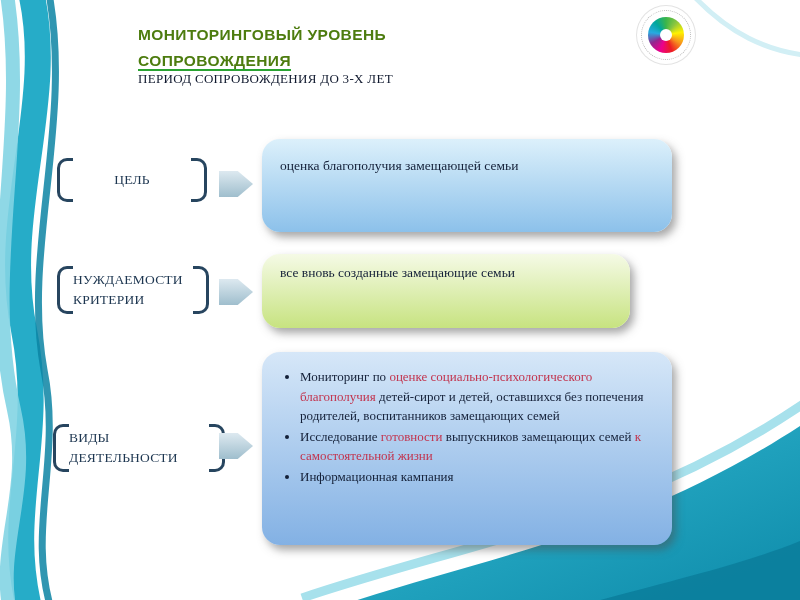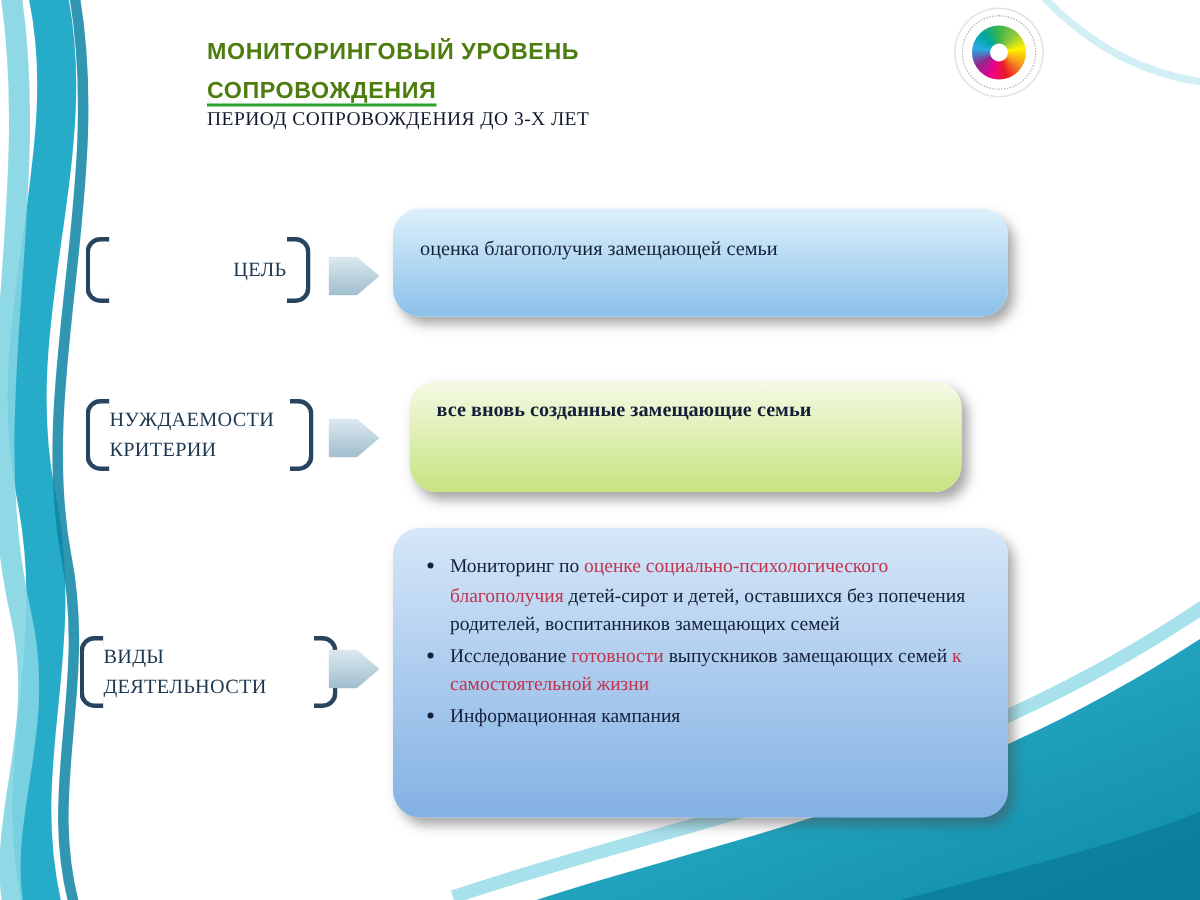--- a/index.html
+++ b/index.html
@@ -30,21 +30,21 @@
   .logo::before { content:""; position:absolute; inset:4px; border:1px dotted #b9b9b9; border-radius:50%; }
   .flower {
     width:36px; height:36px; border-radius:50%; position:relative;
     background:conic-gradient(#3bb54a,#8dc63f,#fff200,#f7941d,#ed1c24,#ec008c,#92278f,#27aae1,#00a79d,#3bb54a);
   }
   .flower::after { content:""; position:absolute; inset:12px; background:#fff; border-radius:50%; }
 
   
   .label-group { position:absolute; display:flex; align-items:center; color:#1d3650; }
   .label-lines { padding:0 16px; font-size:13.5px; line-height:1.45; letter-spacing:0.2px; width:100%; }
-  .label-group.center .label-lines { text-align:right; }
+  .label-group.center .label-lines { text-align:center; }
   .brk { position:absolute; top:0; bottom:0; width:13px; }
   .brk.l { left:0; border-left:3px solid #27455f; border-top:3px solid #27455f; border-bottom:3px solid #27455f; border-radius:10px 0 0 10px; }
   .brk.r { right:0; border-right:3px solid #27455f; border-top:3px solid #27455f; border-bottom:3px solid #27455f; border-radius:0 10px 10px 0; }
   #goal-label { left:57px; top:158px; width:150px; height:44px; }
   #criteria-label { left:57px; top:266px; width:152px; height:48px; }
   #activities-label { left:53px; top:424px; width:172px; height:48px; }
 
   
   .flow-arrow {
     position:absolute; width:34px; height:26px;
@@ -52,28 +52,28 @@
     clip-path:polygon(0% 0%, 55% 0%, 100% 50%, 55% 100%, 0% 100%);
     filter:drop-shadow(2px 2px 2px rgba(0,0,0,0.25));
   }
   #goal-arrow { left:219px; top:171px; }
   #criteria-arrow { left:219px; top:279px; }
   #activities-arrow { left:219px; top:433px; }
 
   
   .box { position:absolute; border-radius:18px; box-shadow:4px 5px 8px rgba(80,80,80,0.5); box-sizing:border-box; }
   #goal-box {
-    left:262px; top:139px; width:410px; height:72px;
+    left:262px; top:139px; width:410px; height:93px;
     background:linear-gradient(180deg,#dcf0fb 0%, #8cc1ea 100%);
     padding:16px 18px; font-size:13.5px; line-height:1.6; color:#142038;
   }
   #criteria-box {
     left:262px; top:254px; width:368px; height:74px;
     background:linear-gradient(180deg,#f5fae6 0%, #c7e380 100%);
-    padding:11px 18px; font-weight:bold; font-size:13.5px; color:#142038;margin-left:11px;
+    padding:11px 18px; font-weight:normal; font-size:13.5px; color:#142038;
   }
   #activities-box {
     left:262px; top:352px; width:410px; height:193px;
     background:linear-gradient(180deg,#d6e7f8 0%, #83b1e4 100%);
     padding:15px 14px 10px 12px;
   }
   #activities-box ul { margin:0; padding-left:26px; }
   #activities-box li { font-size:13px; line-height:1.5; margin:0 0 1px 0; color:#142038; }
   .red { color:#c2344e; }
 </style>

